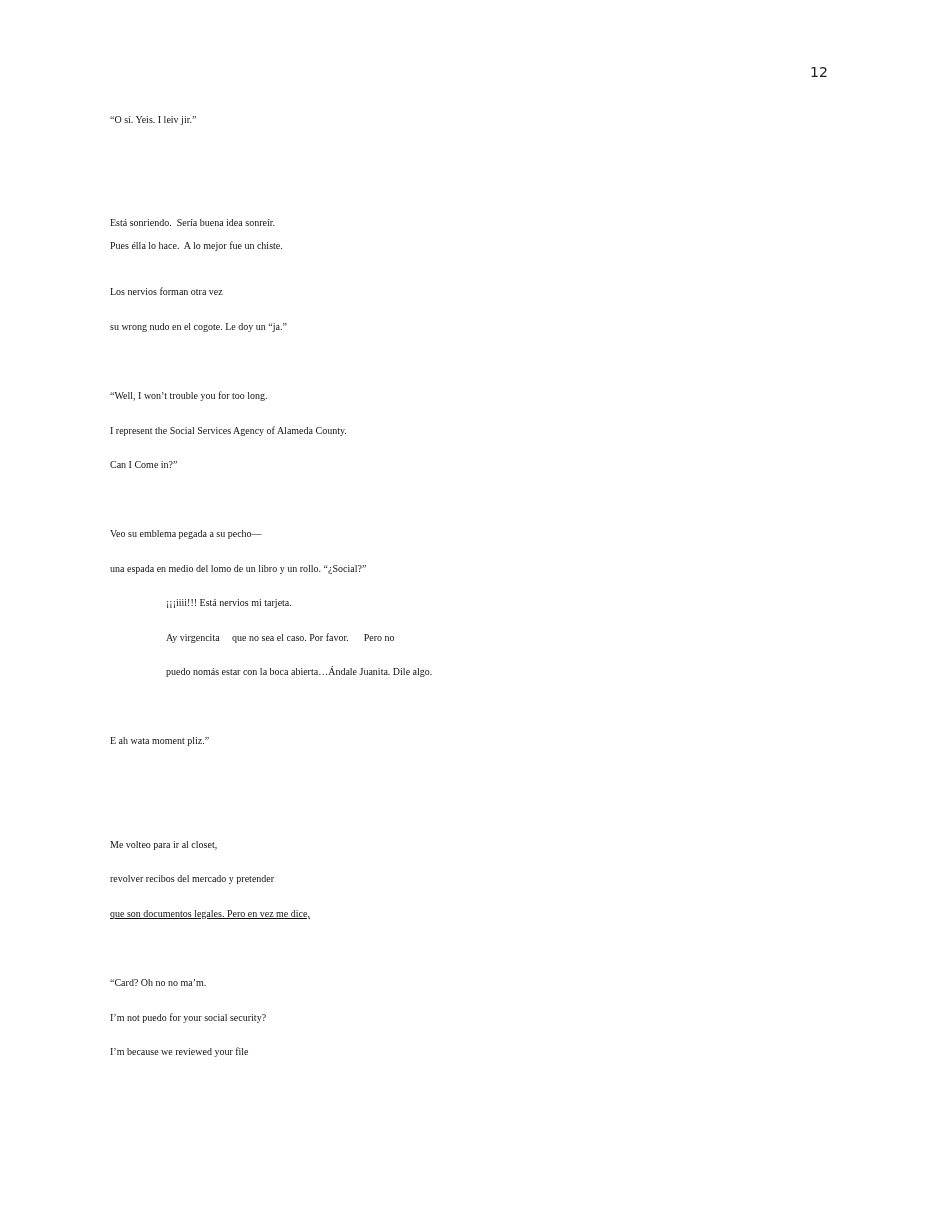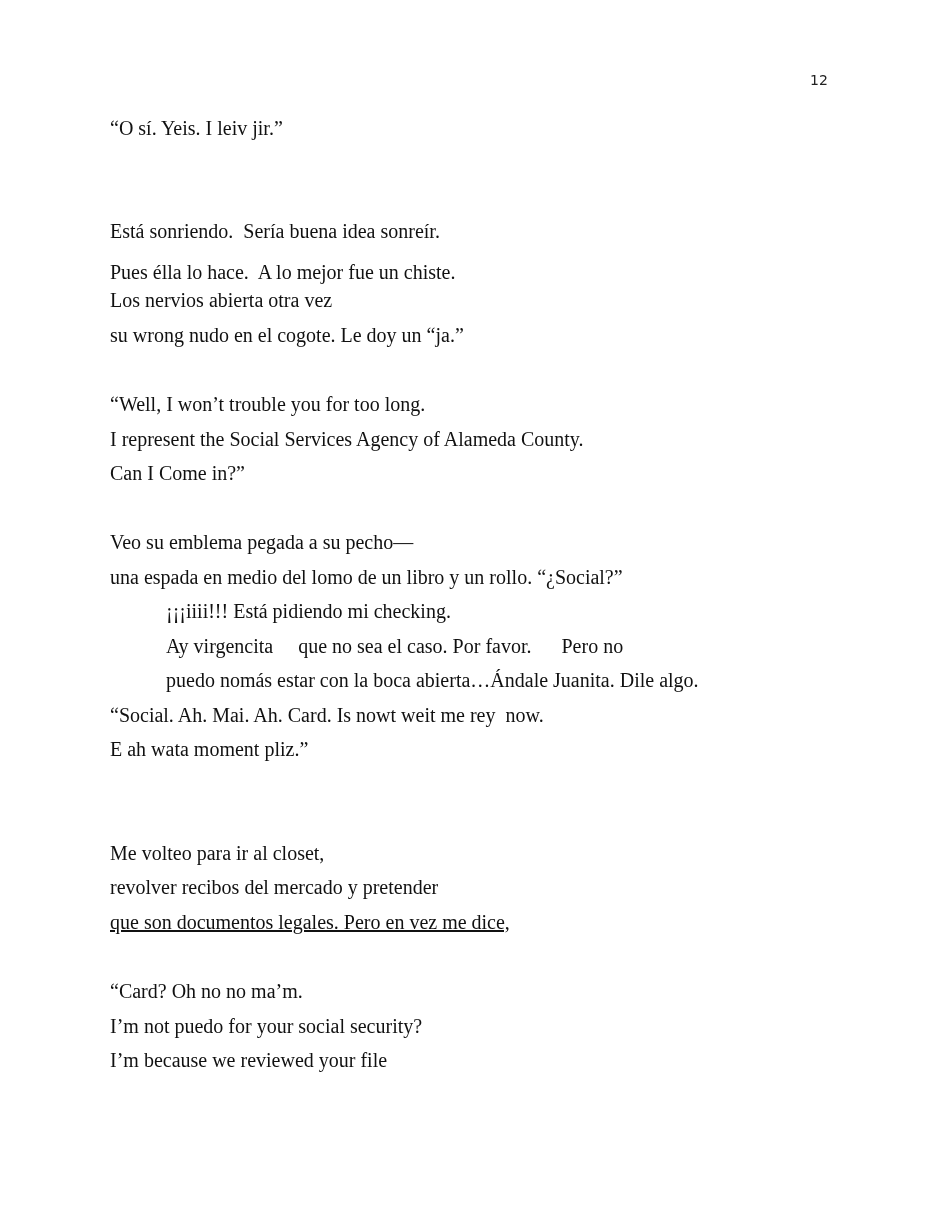--- a/index.html
+++ b/index.html
@@ -13,63 +13,61 @@
       position: relative;
       overflow: hidden;
       color: #111111;
     }
     .page {
       position: absolute;
       left: 0; top: 0;
       width: 940px;
       height: 852px;
       background: #ffffff;
-      margin-top: 8px;
     }
     .page-number {
       position: absolute;
       top: 64px;
       left: 810px;
       font-family: "DejaVu Sans", sans-serif;
       font-size: 14px;
       color: #222;
     }
     .line {
       position: absolute;
       left: 110px;
       font-family: "Liberation Serif", serif;
-      font-size: 20px;
+      font-size: 10px;
       line-height: 20px;
       white-space: pre;
       color: #111;
     }
     .line.indent {
       left: 166px;
     }
   </style>
 </head>
 <body>
 
 <div class="page">
   <div class="page-number">12</div>
 
   <div class="line" style="top: 110px;">“O sí. Yeis. I leiv jir.”</div>
   <div class="line" style="top: 213px;">Está sonriendo.  Sería buena idea sonreír.</div>
-  <div class="line" style="top: 254px;">Pues élla lo hace.  A lo mejor fue un chiste.</div>
-  <div class="line" style="top: 282px;">Los nervios abierta otra vez</div>
+  <div class="line" style="top: 236px;">Pues élla lo hace.  A lo mejor fue un chiste.</div>
+  <div class="line" style="top: 282px;">Los nervios forman otra vez</div>
   <div class="line" style="top: 317px;">su wrong nudo en el cogote. Le doy un “ja.”</div>
   <div class="line" style="top: 386px;">“Well, I won’t trouble you for too long.</div>
   <div class="line" style="top: 421px;">I represent the Social Services Agency of Alameda County.</div>
   <div class="line" style="top: 455px;">Can I Come in?”</div>
   <div class="line" style="top: 524px;">Veo su emblema pegada a su pecho—</div>
   <div class="line" style="top: 559px;">una espada en medio del lomo de un libro y un rollo. “¿Social?”</div>
-  <div class="line indent" style="top: 593px;">¡¡¡iiii!!! Está pidiendo mi checking.</div>
+  <div class="line indent" style="top: 593px;">¡¡¡iiii!!! Está nervios mi tarjeta.</div>
   <div class="line indent" style="top: 628px;">Ay virgencita     que no sea el caso. Por favor.      Pero no</div>
   <div class="line indent" style="top: 662px;">puedo nomás estar con la boca abierta…Ándale Juanita. Dile algo.</div>
-  <div class="line" style="top: 697px;">“Social. Ah. Mai. Ah. Card. Is nowt weit me rey  now.</div>
   <div class="line" style="top: 731px;">E ah wata moment pliz.”</div>
   <div class="line" style="top: 835px;">Me volteo para ir al closet,</div>
   <div class="line" style="top: 869px;">revolver recibos del mercado y pretender</div>
   <div class="line" style="top: 904px; text-decoration: underline;">que son documentos legales. Pero en vez me dice,</div>
   <div class="line" style="top: 973px;">“Card? Oh no no ma’m.</div>
   <div class="line" style="top: 1008px;">I’m not puedo for your social security?</div>
   <div class="line" style="top: 1042px;">I’m because we reviewed your file</div>
 </div>
 
 </body></html>

